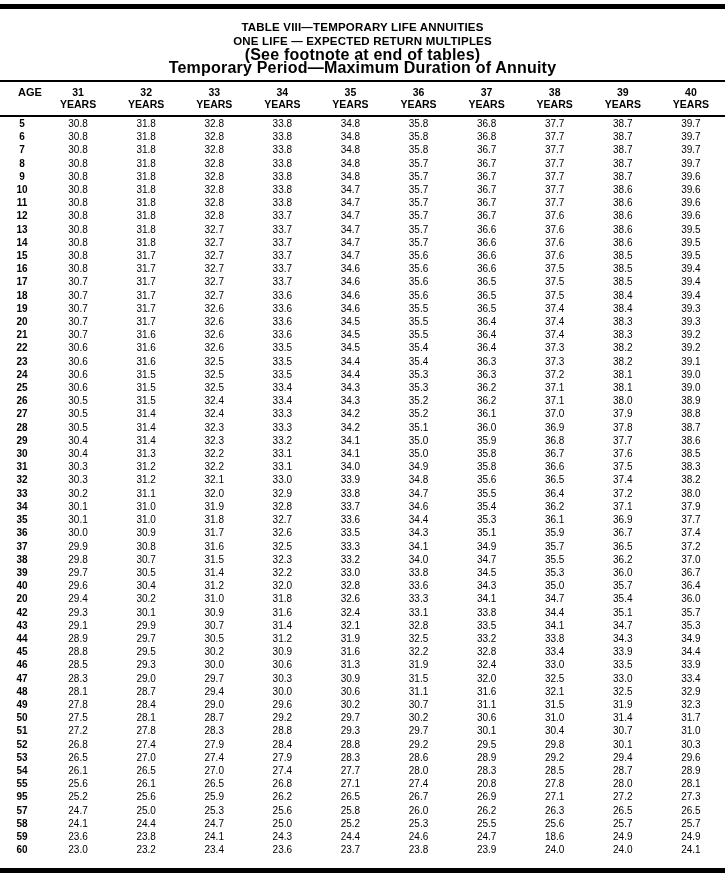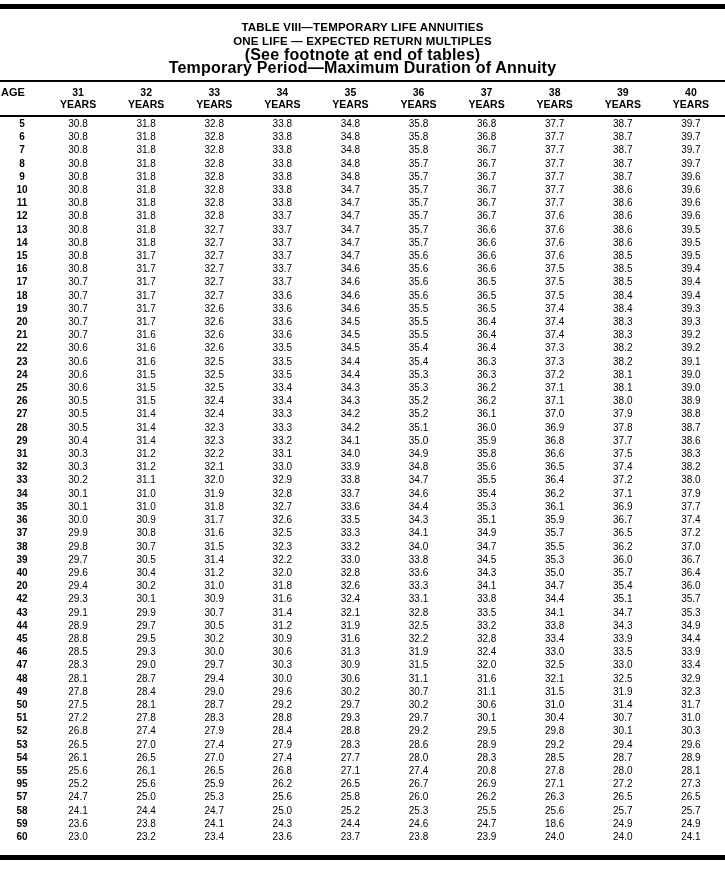--- a/index.html
+++ b/index.html
@@ -20,21 +20,21 @@
   .t-line3, .t-line4 { font-size: 16px; line-height: 13px; }
 
   table.annuity { width: 725px; table-layout: fixed; border-collapse: collapse; margin-top: 6px; }
   col.age-col { width: 44px; }
 
   thead tr { border-top: 2px solid #000; border-bottom: 2px solid #000; }
   thead th {
     font-size: 10.5px; font-weight: bold; vertical-align: top;
     padding: 4px 0 5px 0; text-align: center;
   }
-  thead th.age-h { text-align: left; padding-left: 1px; font-size: 11px; }
+  thead th.age-h { text-align: left; padding-left: 18px; font-size: 11px; }
   thead .num { line-height: 12px; }
   thead .yrs { line-height: 12px; }
 
   tbody td {
     font-size: 10px; height: 13.2px; line-height: 13.2px;
     padding: 0; text-align: center; white-space: nowrap;
   }
   tbody td.age { font-weight: bold; }
 </style>
 </head>
@@ -465,20 +465,33 @@
           <td>32.3</td>
           <td>33.2</td>
           <td>34.1</td>
           <td>35.0</td>
           <td>35.9</td>
           <td>36.8</td>
           <td>37.7</td>
           <td>38.6</td>
         </tr>
 
+        <tr>
+          <td class="age">30</td>
+          <td>30.4</td>
+          <td>31.3</td>
+          <td>32.2</td>
+          <td>33.1</td>
+          <td>34.1</td>
+          <td>35.0</td>
+          <td>35.8</td>
+          <td>36.7</td>
+          <td>37.6</td>
+          <td>38.5</td>
+        </tr>
 
         <tr>
           <td class="age">31</td>
           <td>30.3</td>
           <td>31.2</td>
           <td>32.2</td>
           <td>33.1</td>
           <td>34.0</td>
           <td>34.9</td>
           <td>35.8</td>

